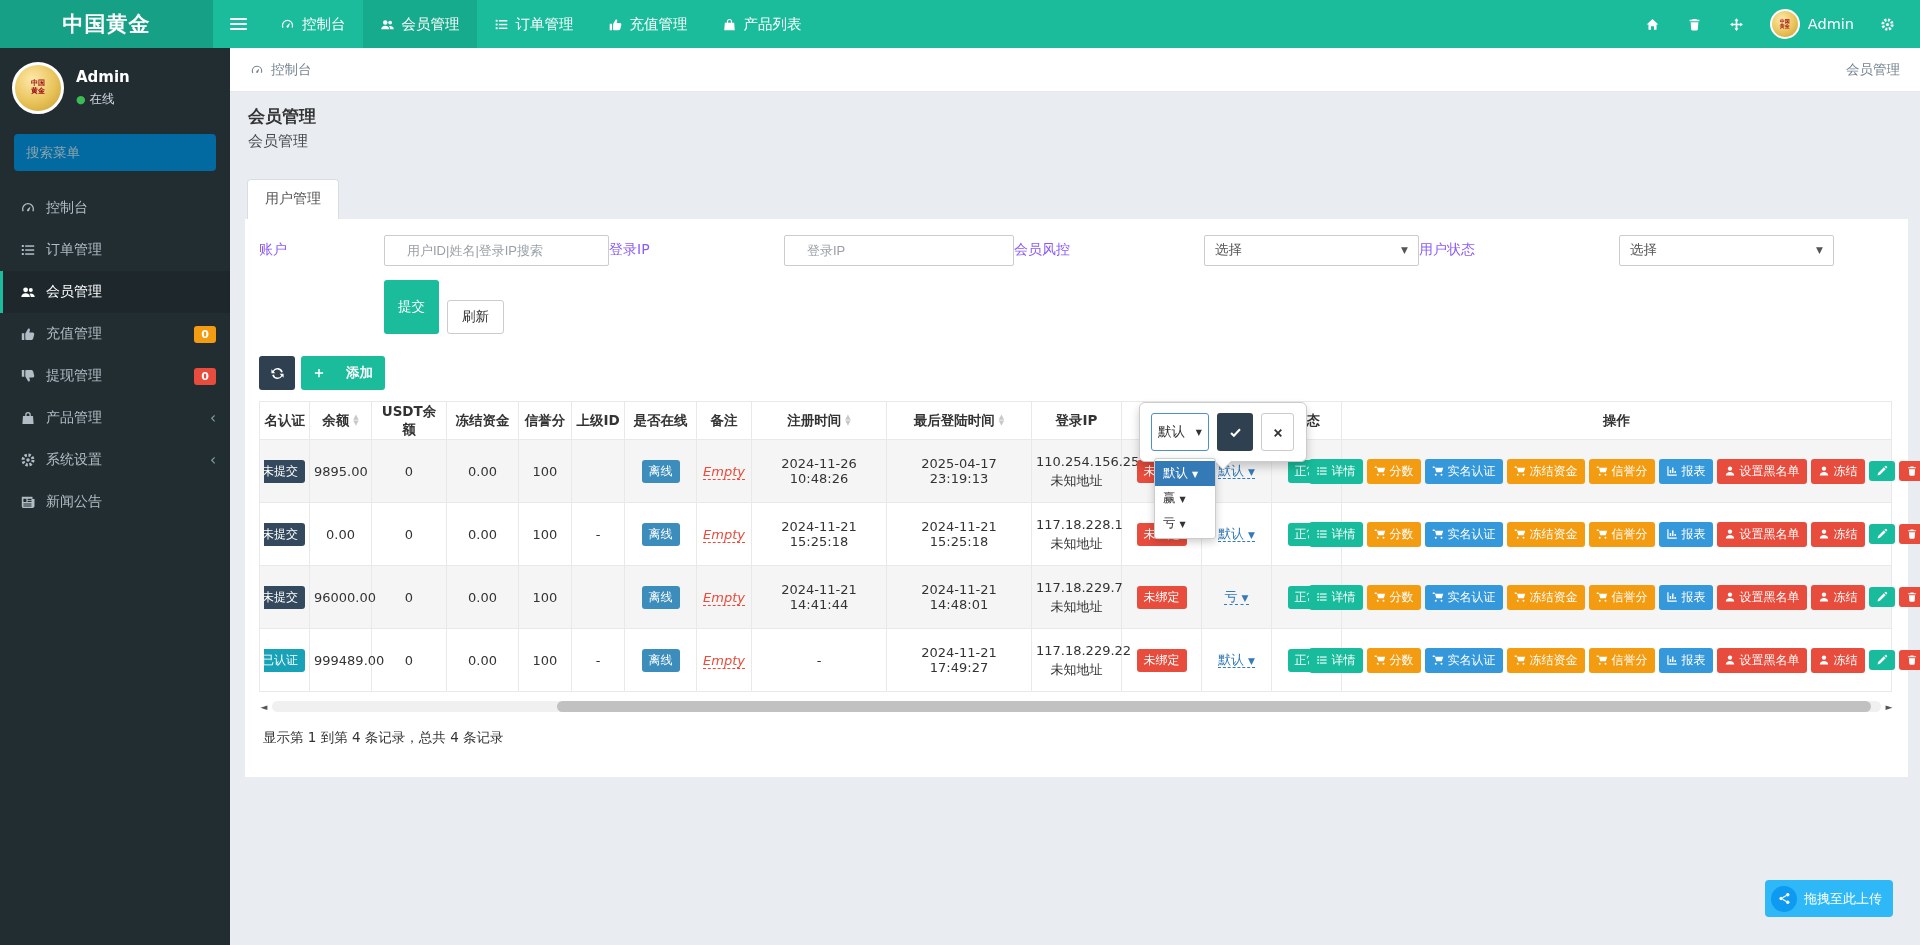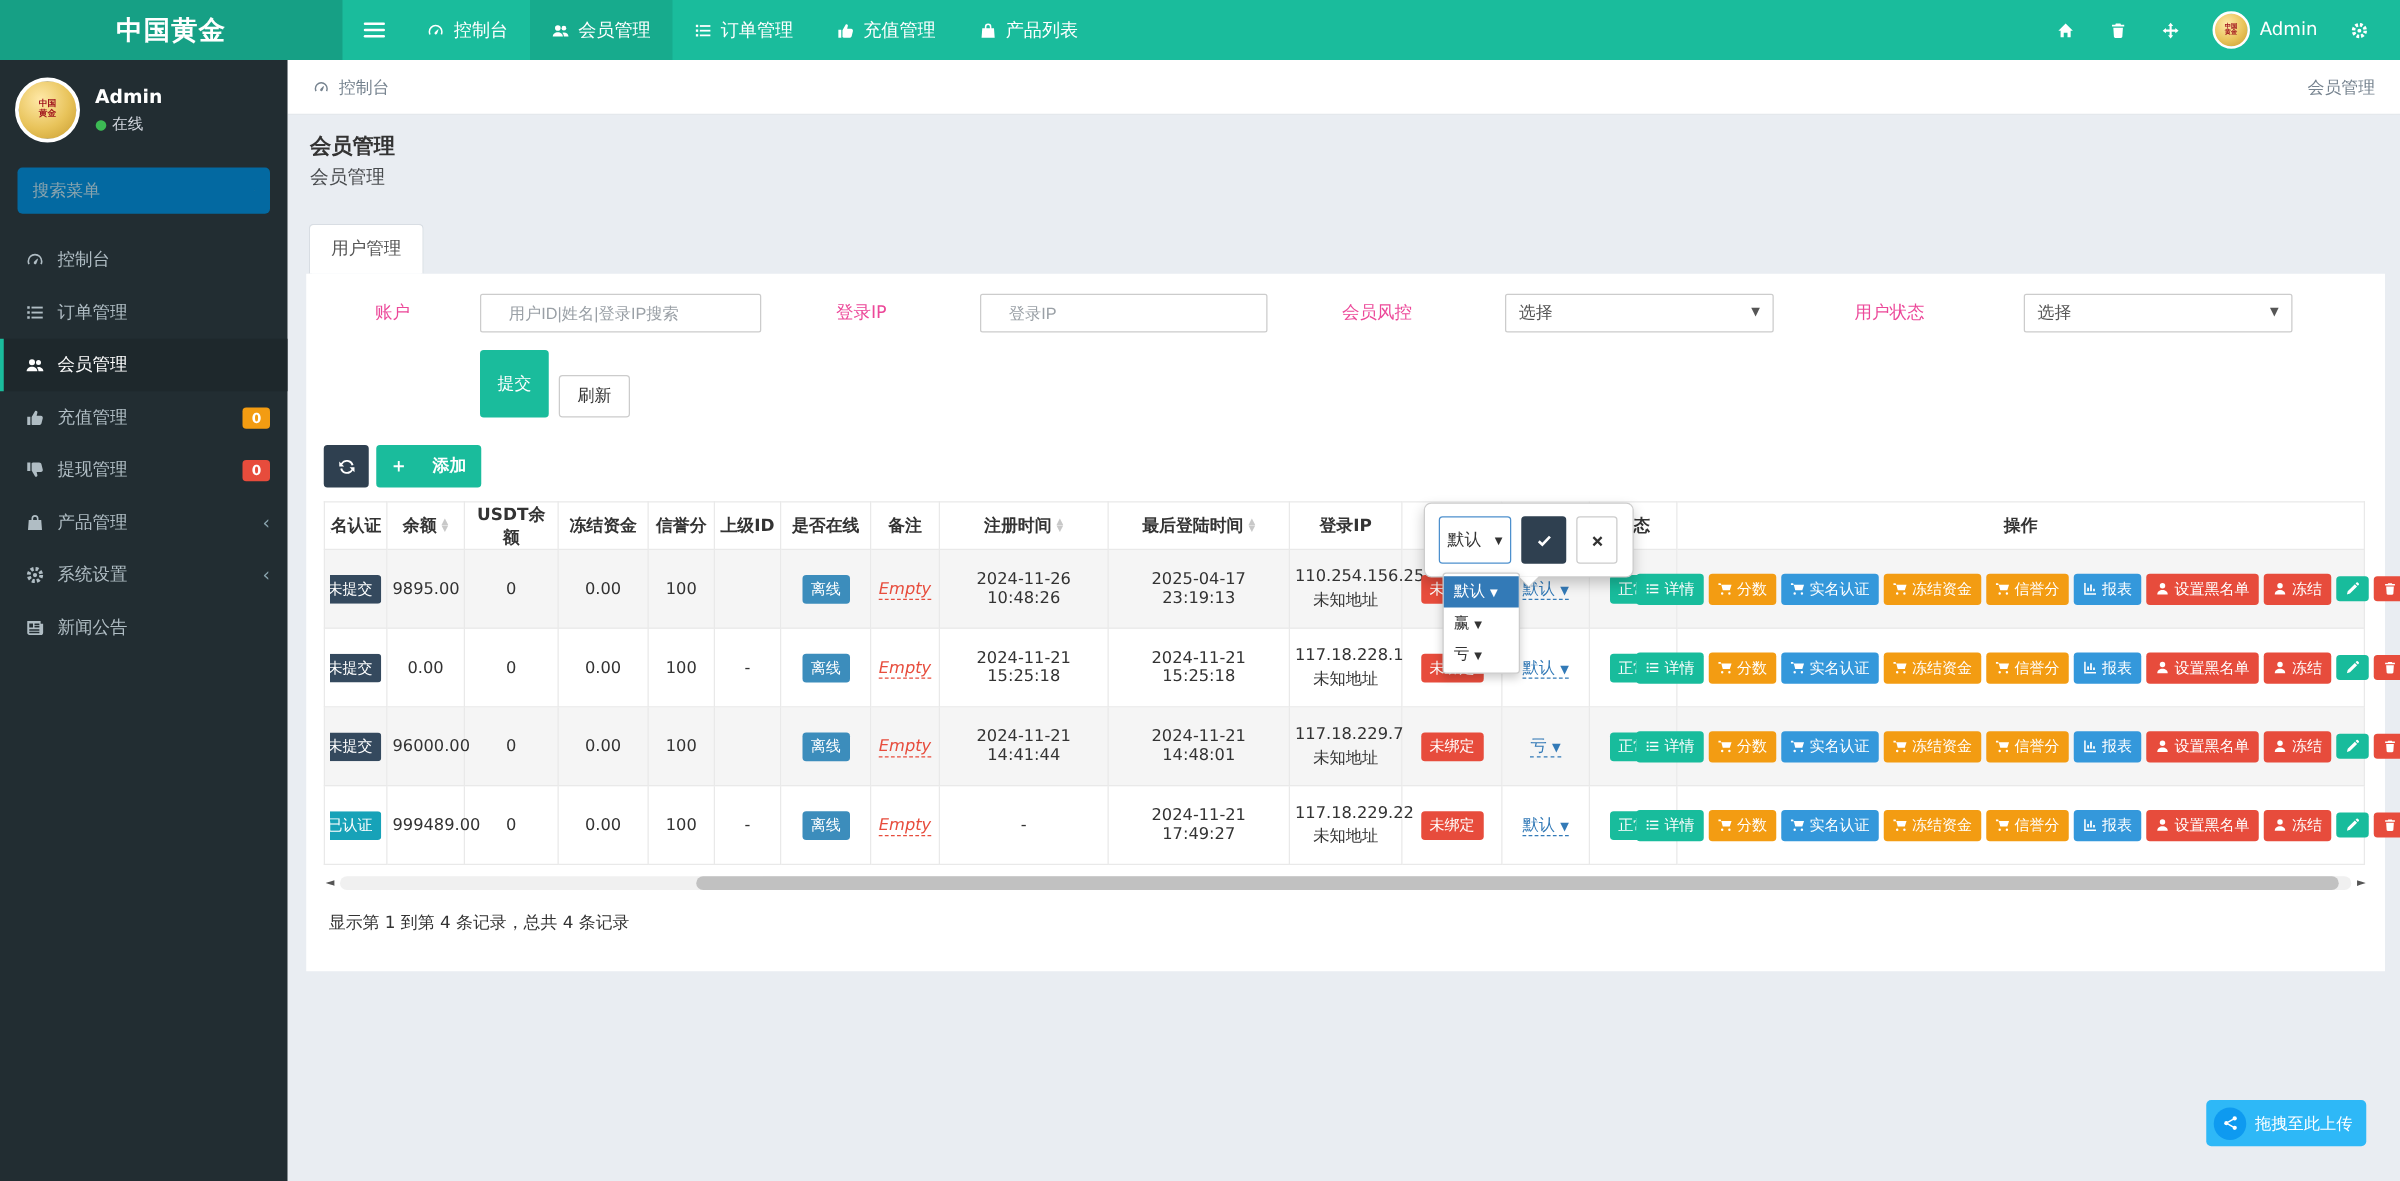--- a/index.html
+++ b/index.html
@@ -2,21 +2,21 @@
 <html><head>
 <meta charset="utf-8">
 <style>
   * { box-sizing: border-box; margin: 0; padding: 0; }
   html,body { width:1920px; height:945px; overflow:hidden;
     font-family:"DejaVu Sans","Liberation Sans",sans-serif; background:#ecf0f5; }
   .i { width:15px; height:15px; fill:currentColor; display:inline-block; vertical-align:-2px; }
 
   
   .navbar { position:absolute; top:0; left:0; right:0; height:48px; background:#1abc9c; display:flex; z-index:50; }
-  .brand { width:274px; height:48px; background:#16a085; color:#fff; font-size:21px; font-weight:bold;
+  .brand { width:213px; height:48px; background:#16a085; color:#fff; font-size:21px; font-weight:bold;
     display:flex; align-items:center; justify-content:center; letter-spacing:1px; }
   .nav-left { display:flex; align-items:stretch; }
   .nav-item { display:flex; align-items:center; gap:7px; padding:0 17px; color:#fff; font-size:14.5px; cursor:pointer; }
   .nav-item.active { background:rgba(0,0,0,.09); }
   .hamburger { width:50px; display:flex; align-items:center; justify-content:center; cursor:pointer; }
   .hamburger div { width:17px; }
   .hamburger div span { display:block; height:2.5px; background:#fff; margin:2.5px 0; border-radius:1px; }
   .nav-right { margin-left:auto; display:flex; align-items:center; gap:4px; padding-right:14px; color:#fff; }
   .nav-icon-btn { width:38px; height:48px; display:flex; align-items:center; justify-content:center; cursor:pointer; color:#fff; }
   .nav-user { display:flex; align-items:center; gap:8px; padding:0 10px; cursor:pointer; font-size:14.5px; }
@@ -57,21 +57,21 @@
   .page-title { font-size:17px; font-weight:bold; color:#333; }
   .page-subtitle { font-size:15px; color:#484b4e; margin-top:4px; }
   .tab-row { padding-left:17px; margin-top:12px; }
   .tab { display:inline-block; background:#fff; border:1px solid #d8dde3; border-bottom:none;
     border-radius:4px 4px 0 0; padding:10px 17px 11px 17px; font-size:14px; color:#555; cursor:pointer;margin-top:16px; }
 
   .card { background:#fff; margin:0 12px 0 15px; position:relative; min-height:535px; padding:15px 14px 30px 14px; }
 
   
   .filter-row { display:flex; align-items:center; height:32px; }
-  .f-label { font-size:14px; color:#ec4899; text-align:center; padding-right:15px; }
+  .f-label { font-size:14px; color:#8b5cf6; text-align:left; padding-right:15px; }
   .f-label.w1{ width:125px; } .f-label.w2{ width:175px; } .f-label.w3{ width:190px; } .f-label.w4{ width:200px; }
   .f-input { width:225px; height:31px; border:1px solid #ccc; border-radius:2px; padding:0 22px; font-size:13px; color:#333; outline:none; }
   .f-input::placeholder { color:#9aa0a6; }
   .f-input.w-ip { width:230px; }
   .f-select { width:215px; height:31px; border:1px solid #ccc; border-radius:2px; background:#fff; display:flex;
     align-items:center; padding:0 10px; font-size:13.5px; color:#555; cursor:pointer; }
   .f-select .caret { margin-left:auto; color:#555; font-size:9px; }
   .btn-row { margin:14px 0 0 125px; display:flex; gap:8px; }
   .btn { border:none; border-radius:3px; font-size:13.5px; cursor:pointer; padding:7px 14px; color:#fff; }
   .btn-submit { background:#1abc9c; }

